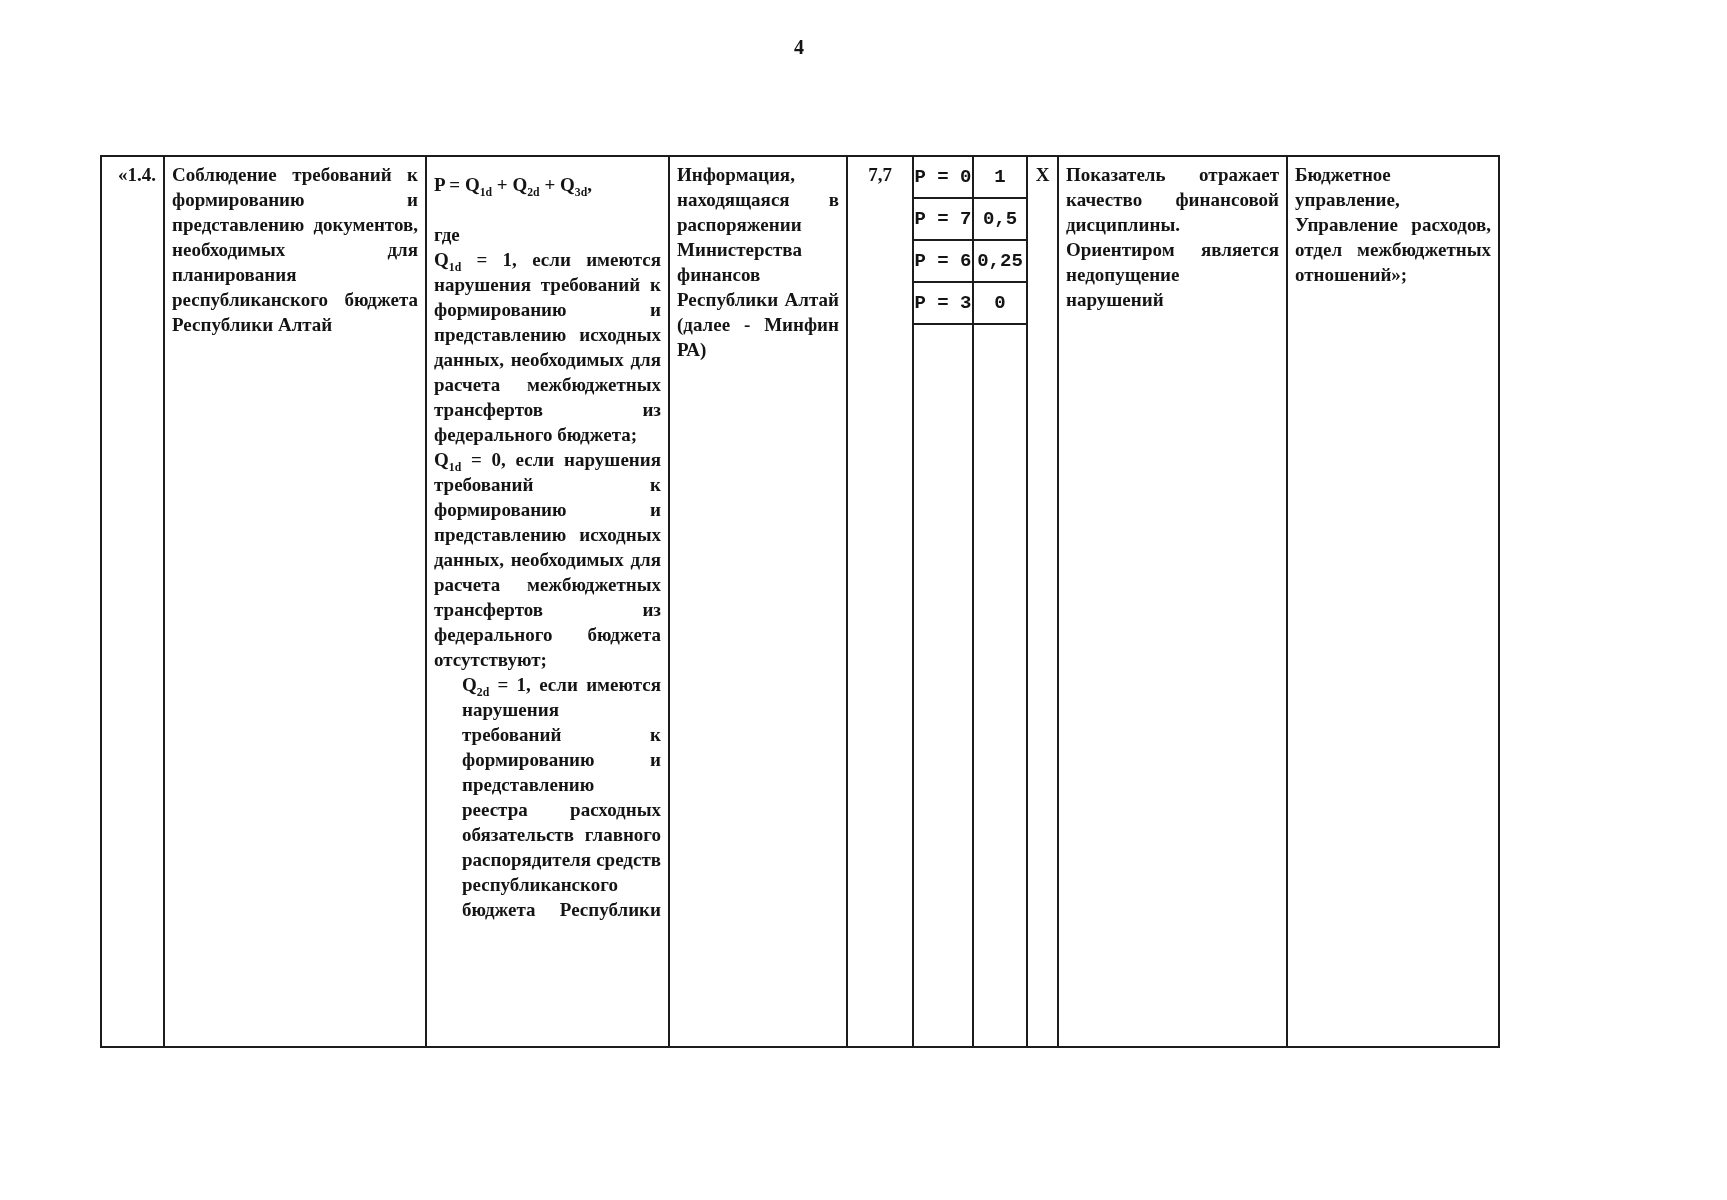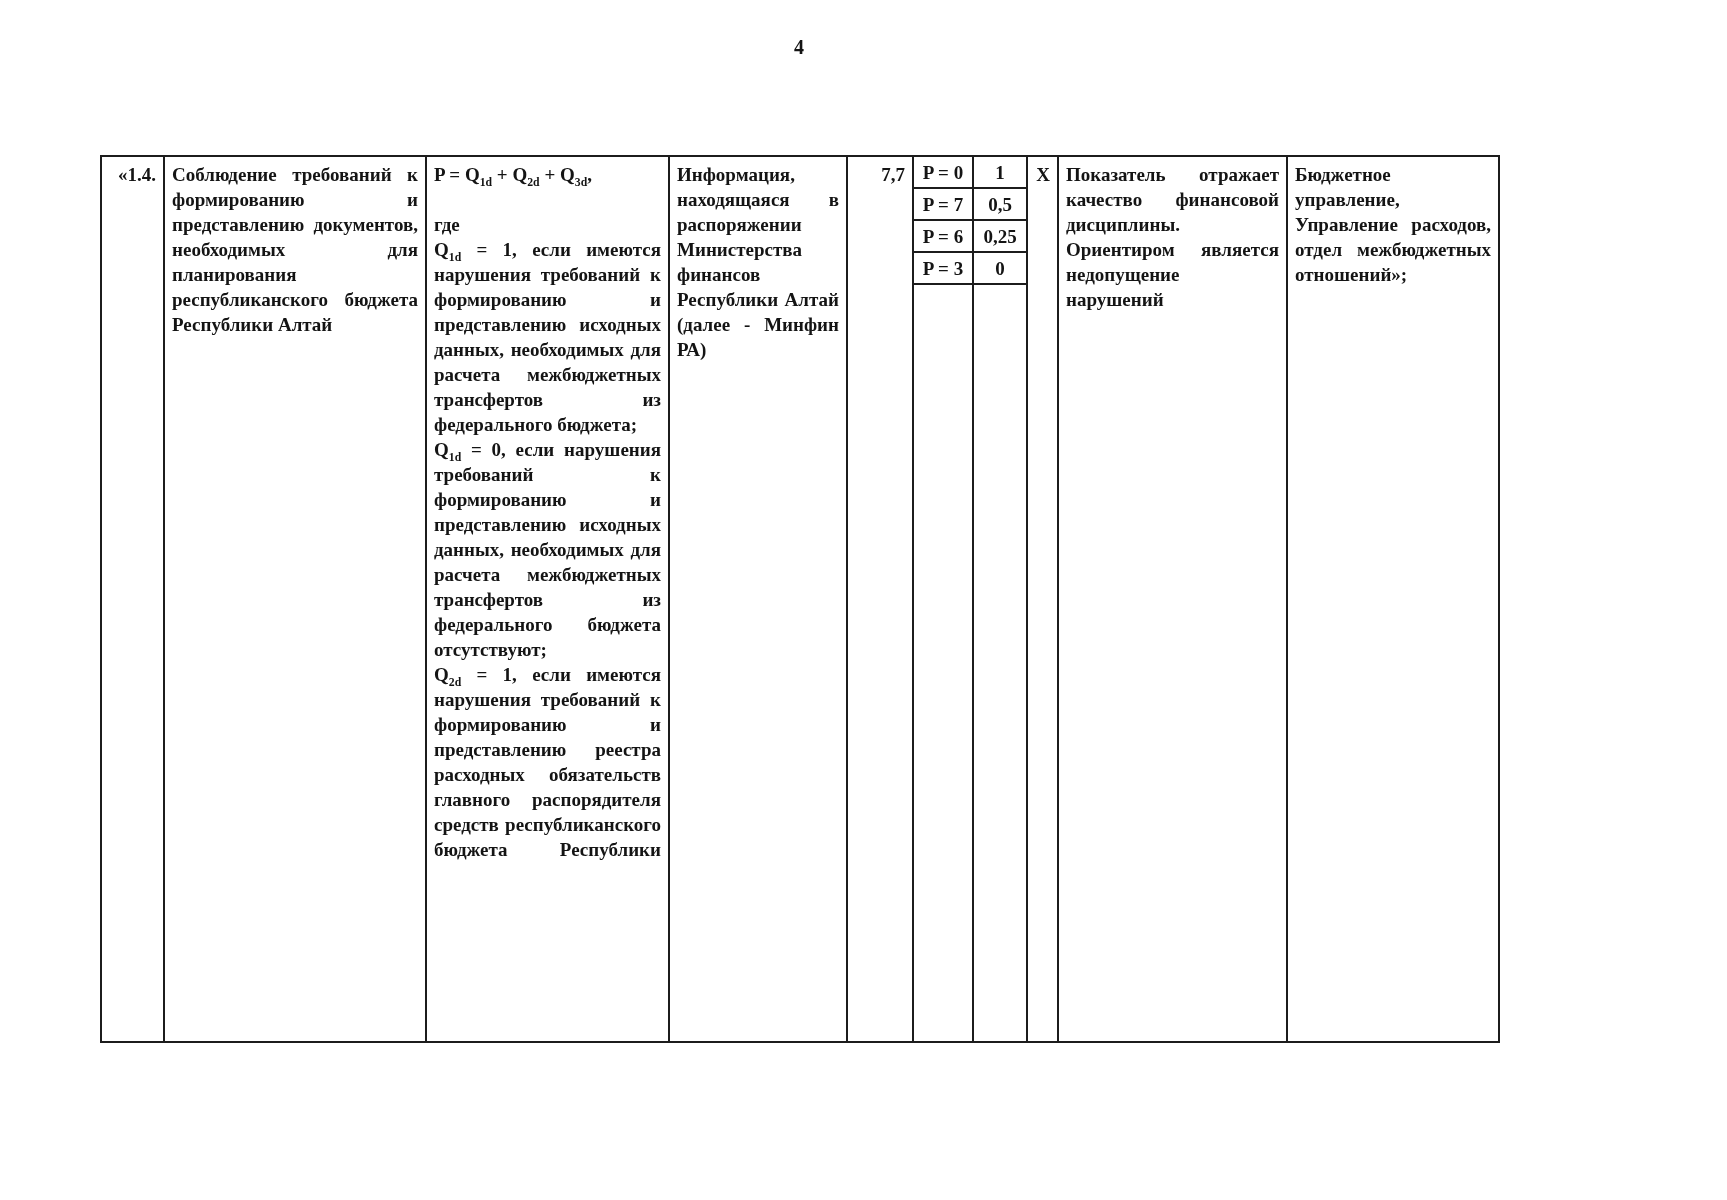--- a/index.html
+++ b/index.html
@@ -26,35 +26,36 @@
   }
   td {
     border: 2px solid #1c1c1c;
     vertical-align: top;
     padding: 5px 7px 6px 7px;
     overflow: hidden;
   }
   .c-num { padding-left: 16px; padding-right: 2px; }
   .just { text-align: justify; }
 
-  .c-formula { padding-top: 5px; }
+  .c-formula { padding-top: 15px; }
   .clip { height: 868px; overflow: hidden; }
   .fline { text-align: justify; }
   .fline.blank { height: 25px; }
-  .clip .fline:last-child { text-align-last: justify; }
+  .clip .fline:last-child { text-align-last: justify; margin-left: 28px; }
   sub { font-size: 0.62em; line-height: 0; }
 
   .c-scale-p, .c-scale-v { padding: 0; }
   .scale-cell {
-    height: 32px;
+    height: 42px;
     border-bottom: 2px solid #1c1c1c;
     display: flex; align-items: center; justify-content: center;
     text-align: center;
+    font-family: Liberation Mono, monospace;
   }
-  .c-weight, .c-mark { text-align: right; }
+  .c-weight, .c-mark { text-align: center; }
 </style>
 </head>
 <body>
 
 <div class="sheet">
 
   <div class="page-number">4</div>
 
   <table class="doc-table">
     <colgroup>

